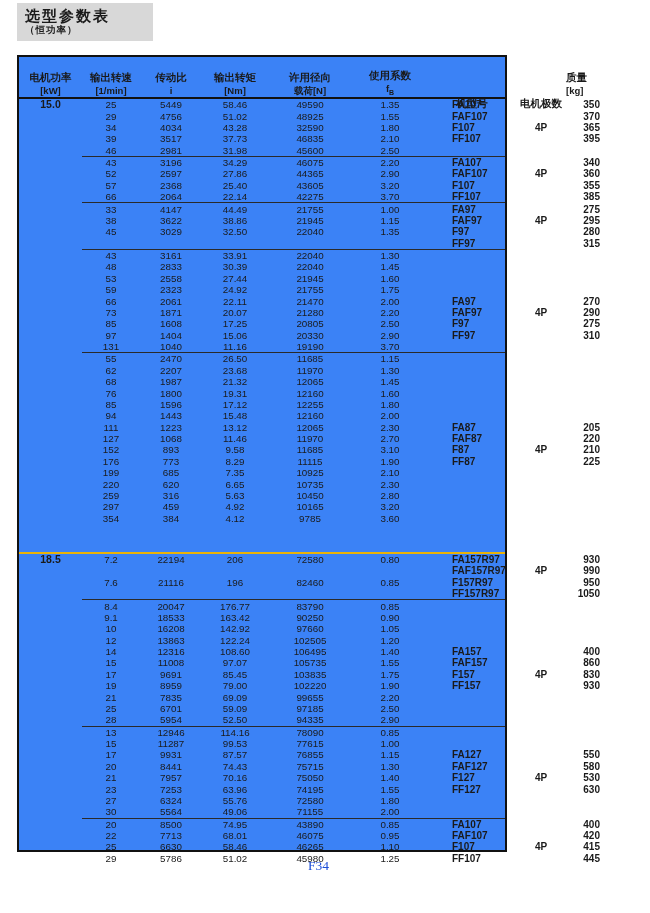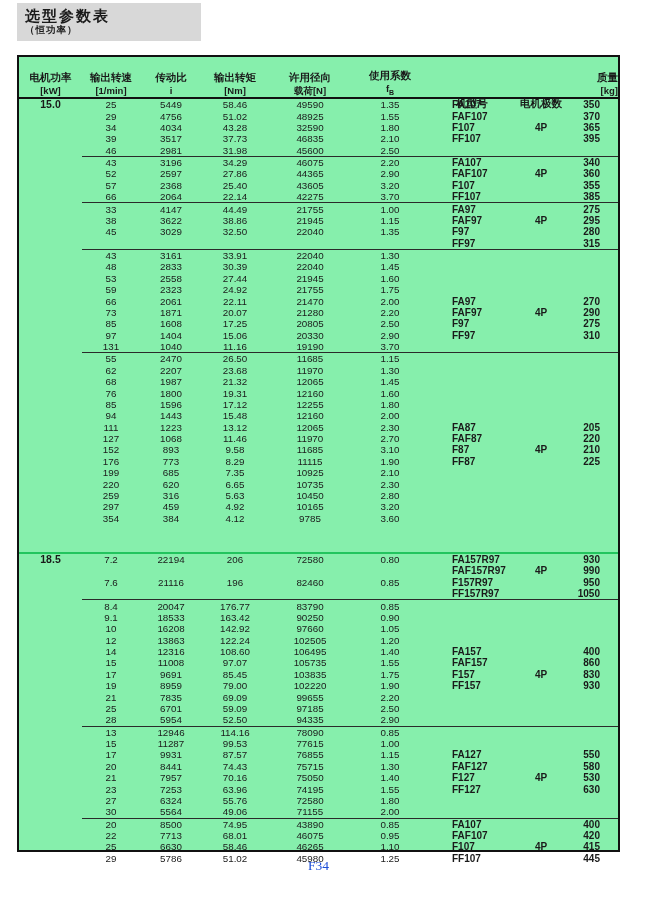--- a/index.html
+++ b/index.html
@@ -2,48 +2,48 @@
 <html><head>
 <meta charset="utf-8">
 <style>
   html,body{margin:0;padding:0;}
   body{
     width:650px;height:913px;background:#ffffff;position:relative;
     font-family:"Liberation Sans",sans-serif;color:#1a1a1a;
     -webkit-font-smoothing:antialiased;
   }
   .title-block{
-    position:absolute;left:17px;top:3px;width:184px;height:38px;
+    position:absolute;left:17px;top:3px;width:136px;height:38px;
     background:#d8d8d8;padding:4px 0 16px 8px;box-sizing:border-box;
   }
   .title-main{font-size:15px;font-weight:bold;letter-spacing:2px;line-height:17px;}
   .title-sub{font-size:9.5px;font-weight:bold;letter-spacing:1px;line-height:12px;}
 
   .param-table{
-    position:absolute;left:17px;top:55px;width:603px;height:797px;
-    border:2px solid #111;box-sizing:border-box;background:#86efac;
+    position:absolute;left:17px;top:55px;width:490px;height:797px;
+    border:2px solid #111;box-sizing:border-box;background:#3b82f6;
     display:flex;flex-direction:column;
   }
   .thead{
     display:grid;
     grid-template-columns:63px 58px 62px 66px 84px 76px 88px 50px 52px;
     height:42px;border-bottom:2px solid #111;box-sizing:border-box;flex:0 0 auto;
   }
   .hcell{
     display:flex;flex-direction:column;justify-content:center;align-items:center;
     font-weight:bold;font-size:10.5px;line-height:13px;text-align:center;
   }
   .hline2{font-size:9.5px;font-weight:bold;}
   .hline2 sub{font-size:7px;}
   .hcell.h-model,.hcell.h-poles{font-size:10.5px;margin-top:40px;}
-  .hcell.h-mass{align-items:flex-end;}
+  .hcell.h-mass{align-items:flex-start;}
 
   .tbody{flex:1 1 auto;display:flex;flex-direction:column;gap:28px;}
   .section{display:flex;flex-direction:column;}
-  .section-divide{border-top:2px solid #22c55e;}
+  .section-divide{border-top:2px solid #eab308;}
   .block-sep{height:0;border-top:1.5px solid #2a2a2a;margin-left:63px;}
   .row{
     display:grid;
     grid-template-columns:63px 58px 62px 66px 84px 76px 88px 50px 52px;
     height:11.38px;align-items:center;
   }
   .cell{font-size:9.8px;line-height:11px;text-align:center;white-space:nowrap;}
   .c-power{font-weight:bold;font-size:10.5px;}
   .c-model{text-align:left;padding-left:24px;font-weight:bold;font-size:10px;}
   .c-poles{font-weight:bold;font-size:10px;}

